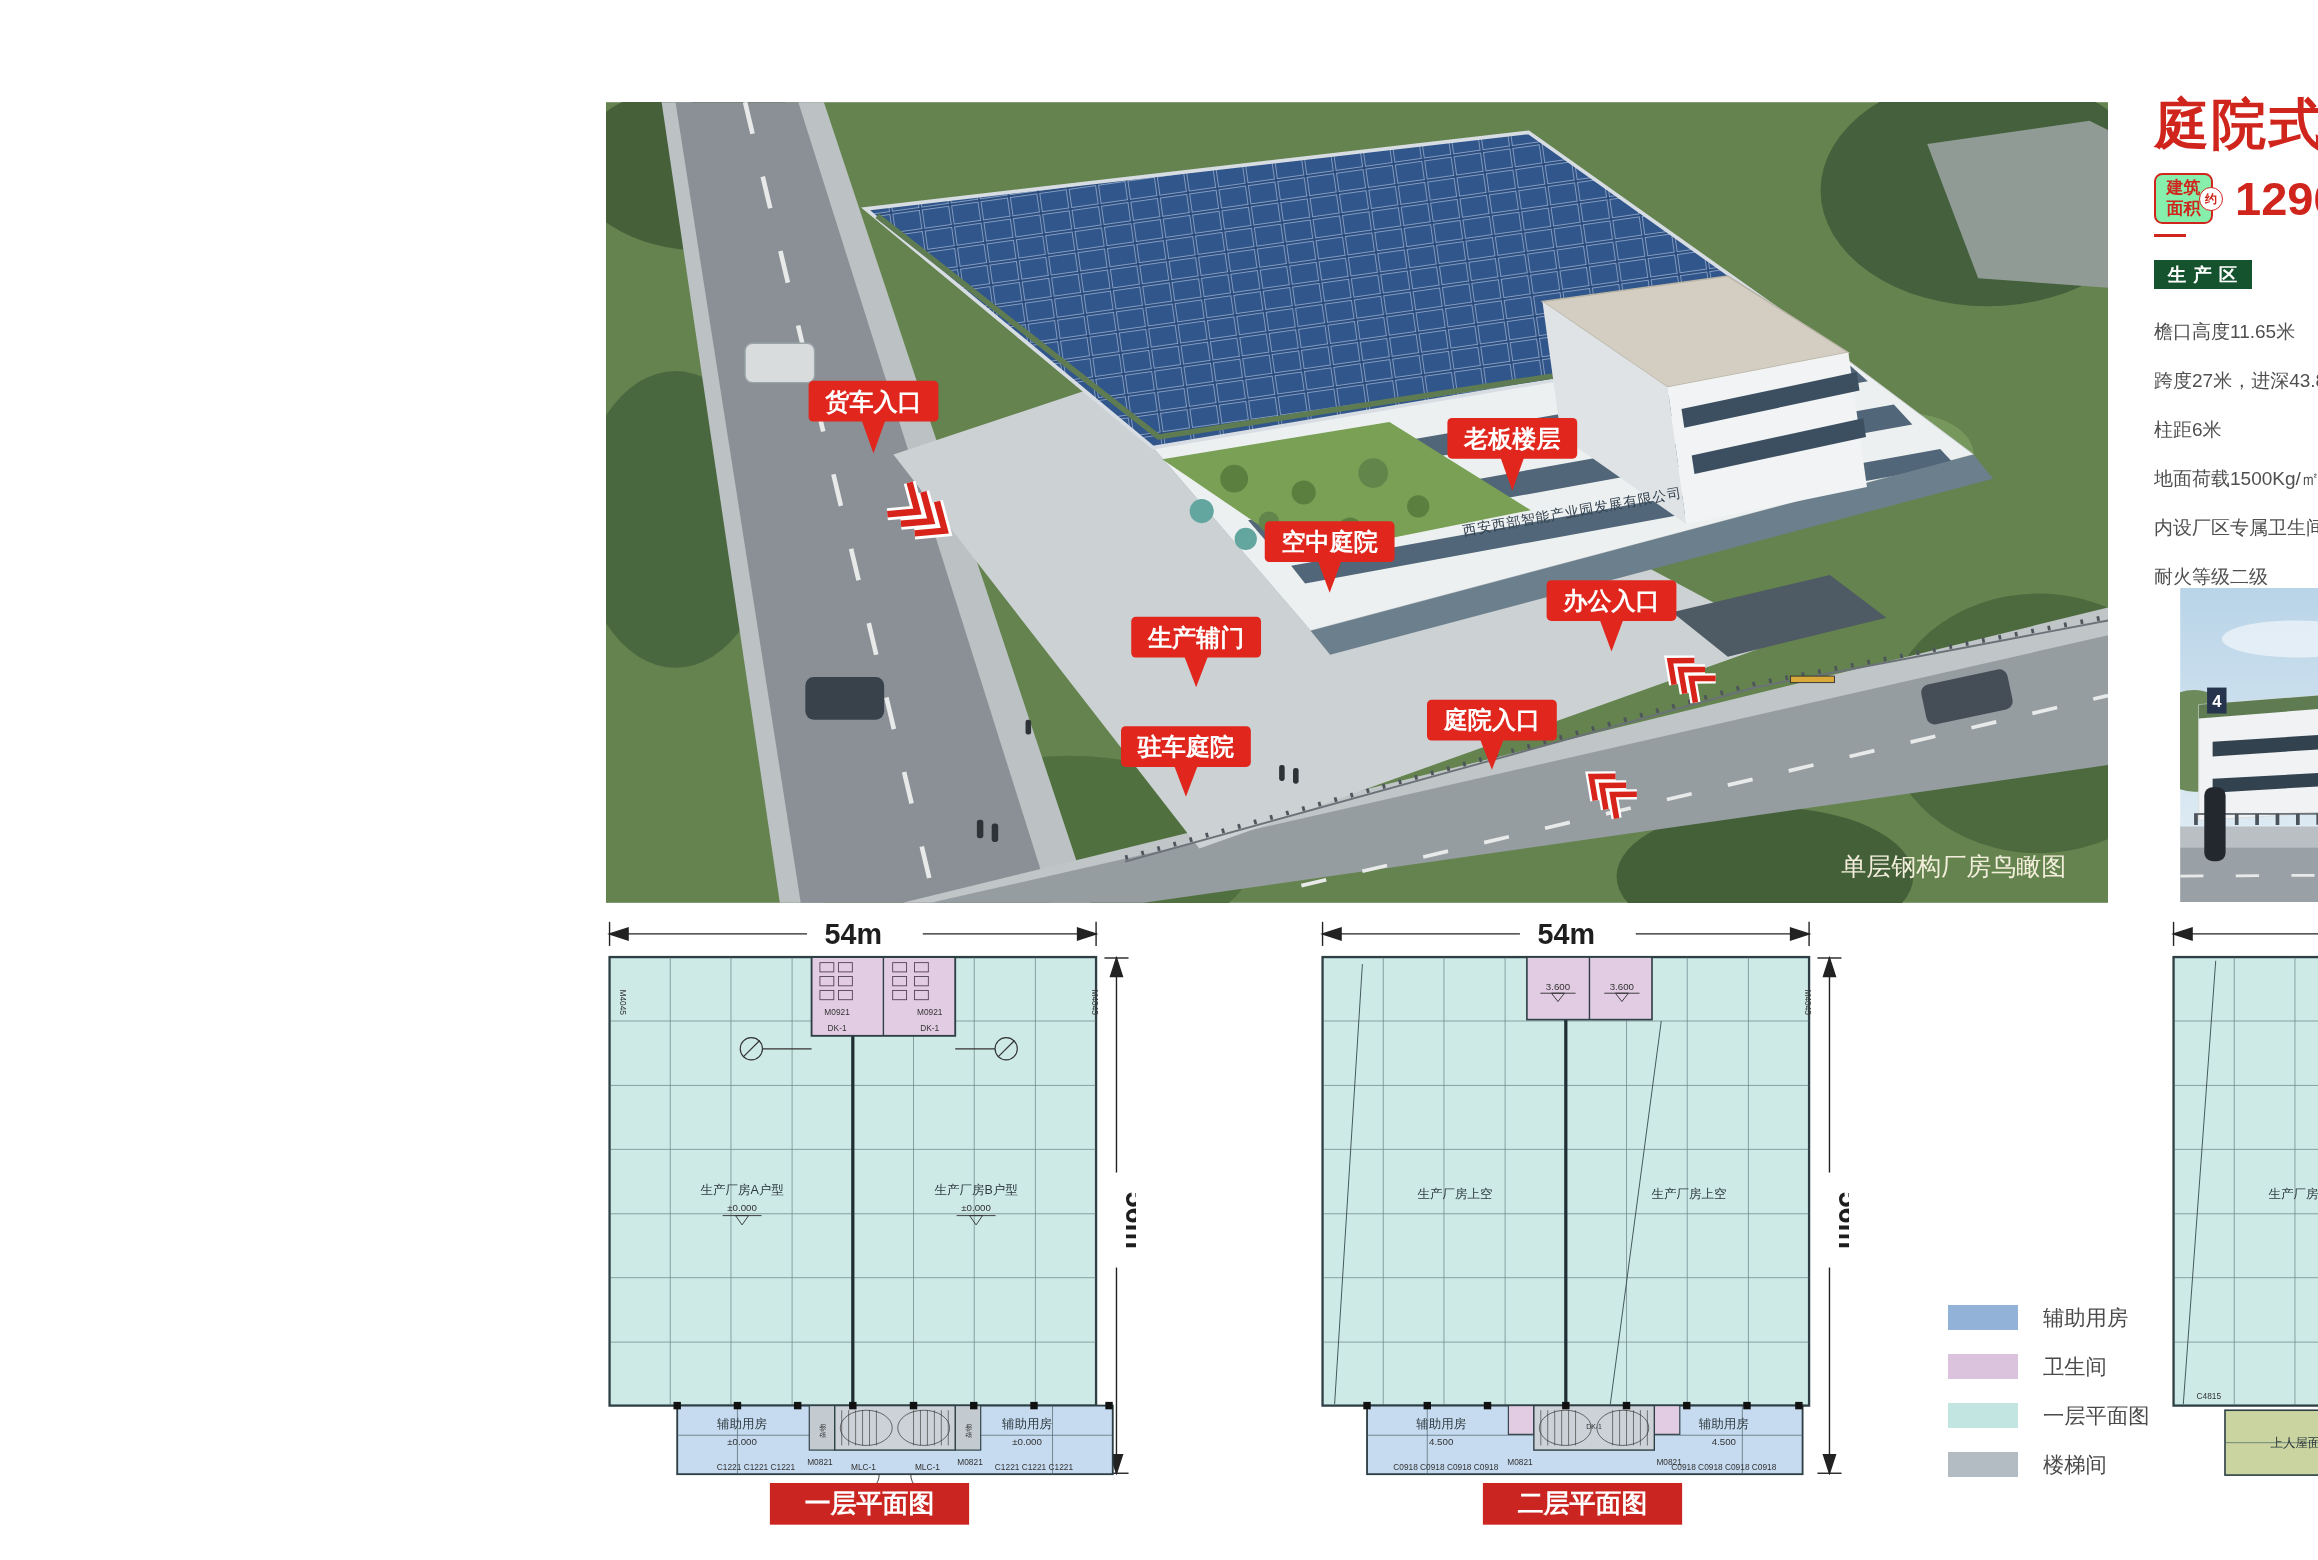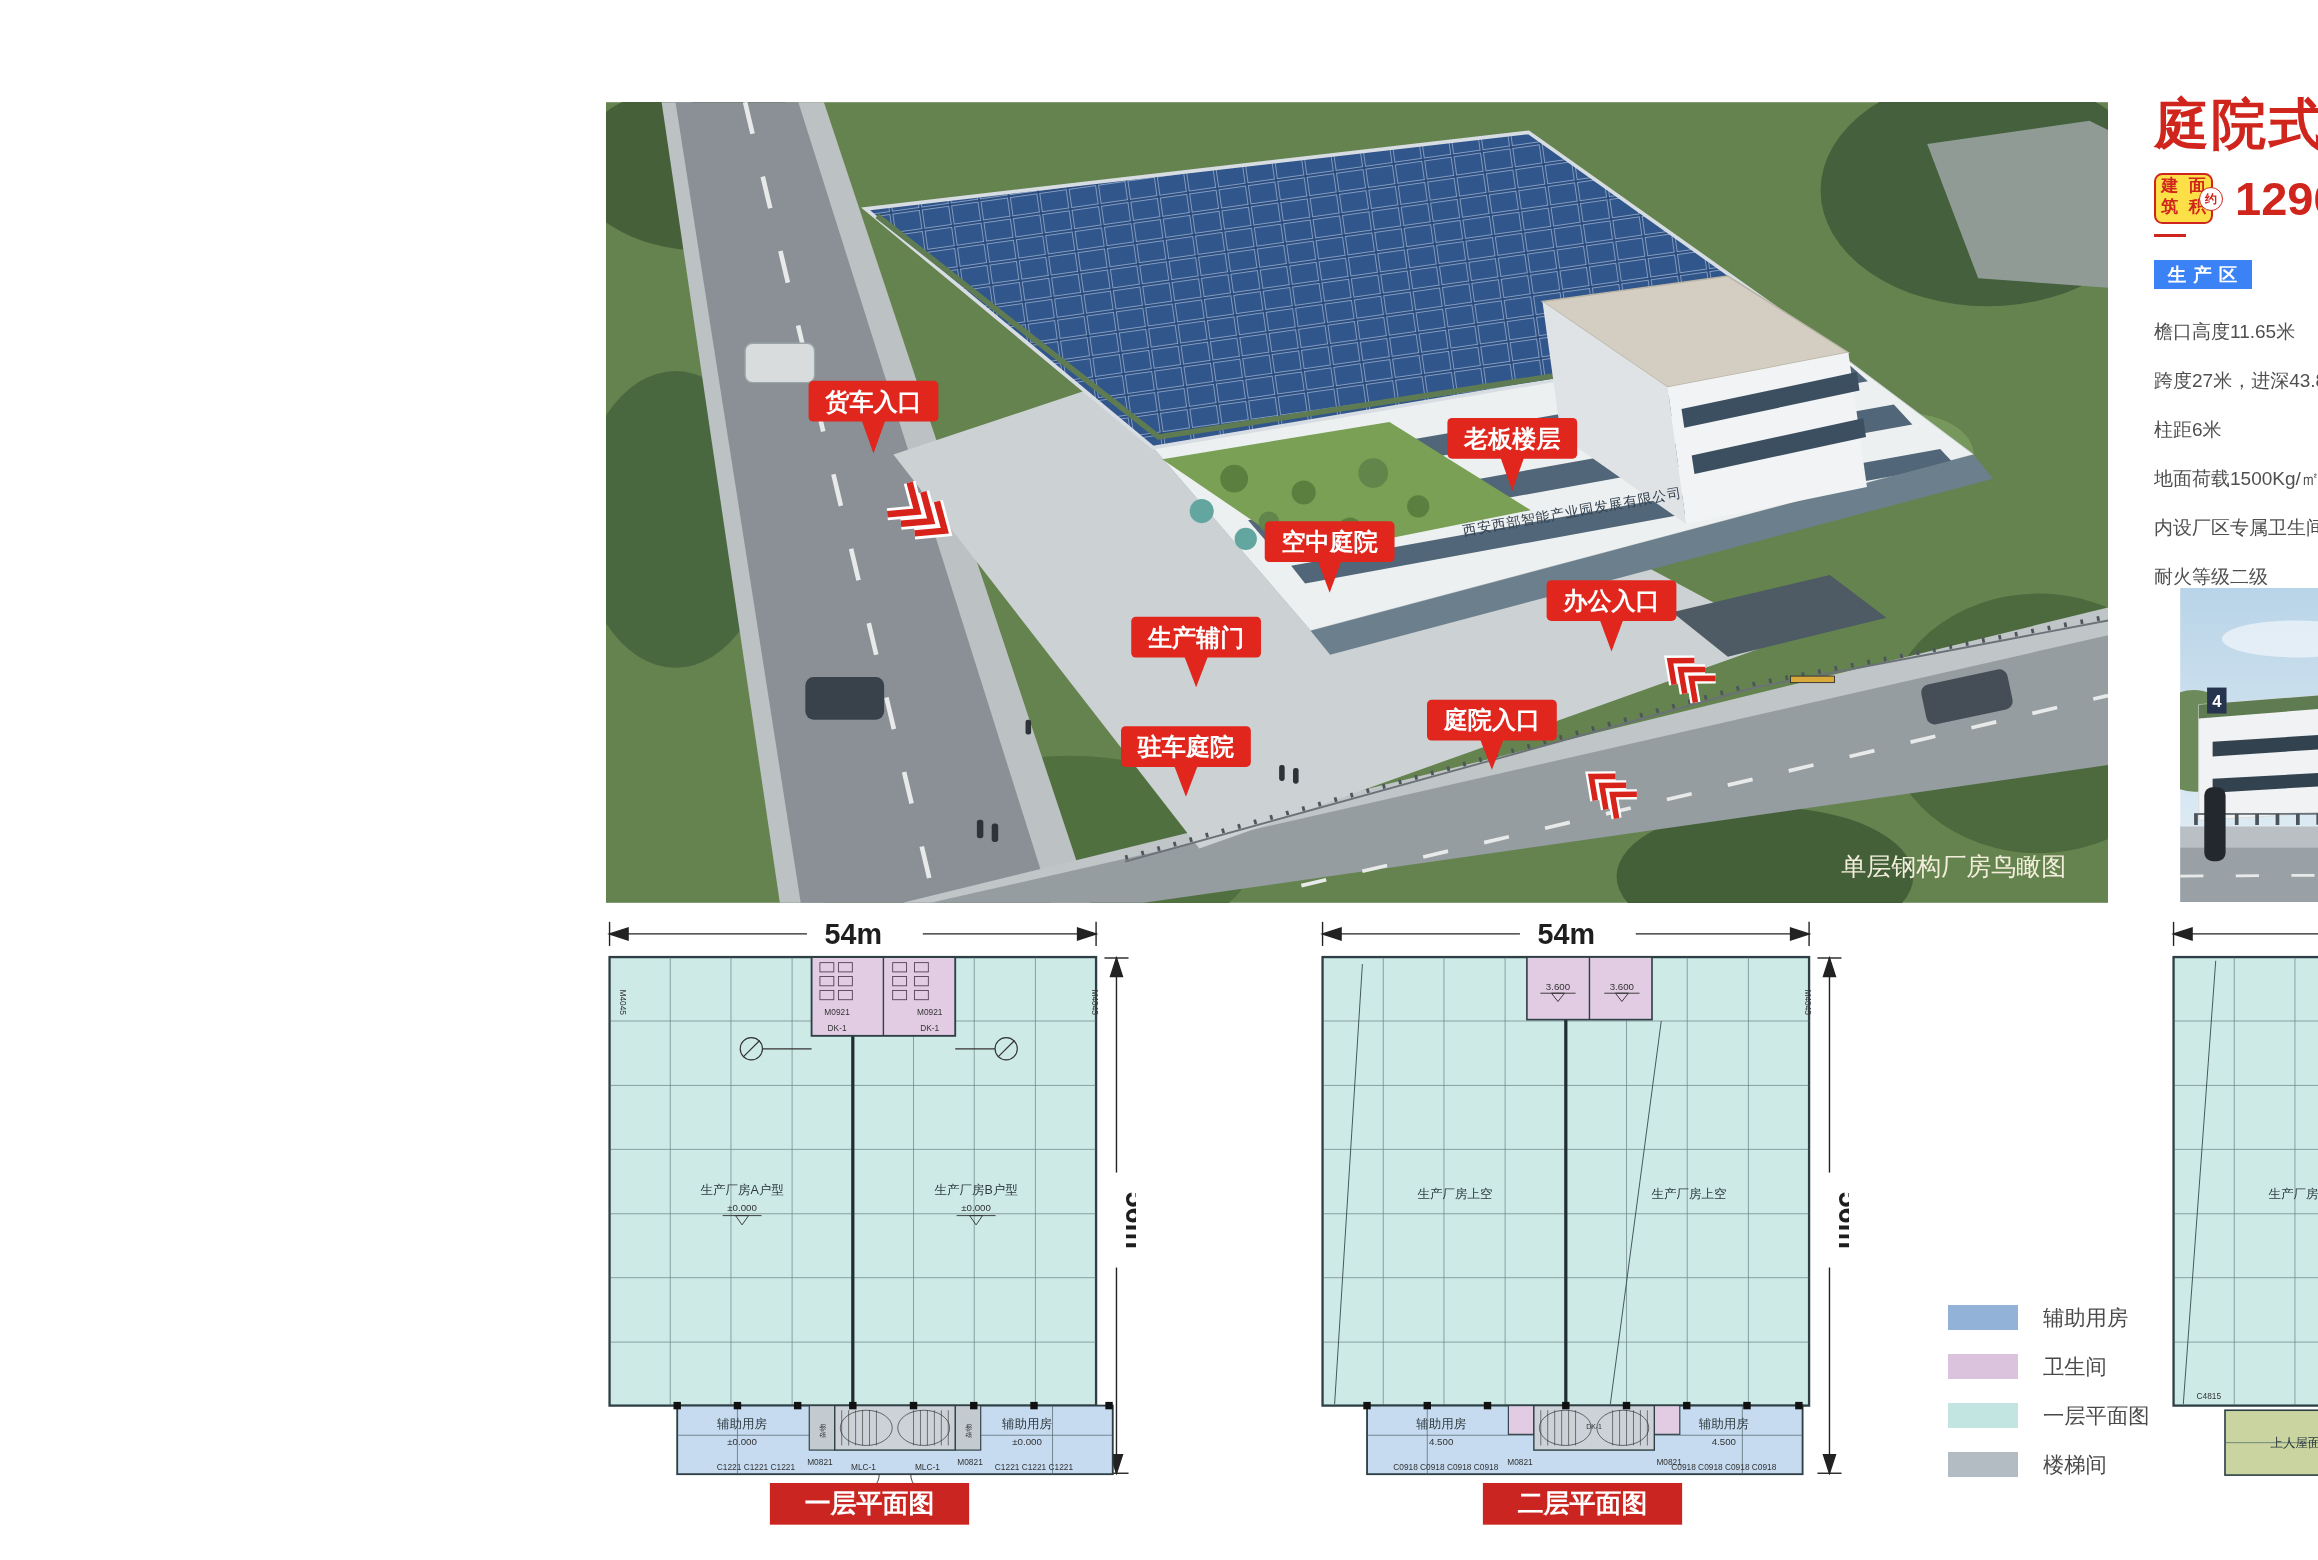--- a/index.html
+++ b/index.html
@@ -7,28 +7,28 @@
           font-family:"Liberation Sans","DejaVu Sans",sans-serif;}
   .abs{position:absolute;}
   svg{display:block;}
   svg text{font-family:"Liberation Sans","DejaVu Sans",sans-serif;}
 
   
   .main-title{left:2154px;top:88px;font-size:55px;font-weight:900;color:#d0251c;letter-spacing:2.3px;white-space:nowrap;}
   .area-row{left:2154px;top:171px;height:54px;display:flex;align-items:center;}
   .area-badge{position:relative;width:55px;height:47px;border:2.3px solid #d0251c;border-radius:8.3px;
               color:#d0251c;font-size:17px;font-weight:700;line-height:21.3px;text-align:center;
-              display:flex;justify-content:center;background:#fde047;}
+              display:flex;flex-direction:column;justify-content:center;background:#86efac;}
   .area-badge .approx{position:absolute;right:-12px;top:12px;width:22px;height:22px;border:1.9px solid #d0251c;
               border-radius:50%;background:#fff;font-size:12px;line-height:22px;font-weight:700;}
   .area-value{margin-left:22px;font-size:47px;font-weight:700;color:#d0251c;white-space:nowrap;}
   .red-dash{left:2154px;top:234px;width:32px;height:3.2px;background:#d0251c;}
 
   .spec-col{top:260px;width:297px;}
-  .spec-badge{width:98px;height:29px;background:#3b82f6;color:#fff;font-size:18.5px;font-weight:700;
+  .spec-badge{width:98px;height:29px;background:#14532d;color:#fff;font-size:18.5px;font-weight:700;
               display:flex;align-items:center;justify-content:center;letter-spacing:0.9px;}
   .spec-list{list-style:none;margin:18.5px 0 0 0;padding:0;}
   .spec-list li{height:49px;display:flex;align-items:center;font-size:19px;color:#4f4f4f;white-space:nowrap;}
 
   
   .legend{left:1948px;top:1293px;}
   .legend-row{display:flex;align-items:center;height:49px;}
   .legend-swatch{width:70px;height:25px;margin-right:25px;}
   .legend-label{font-size:21.3px;color:#4a4a4a;}
 

